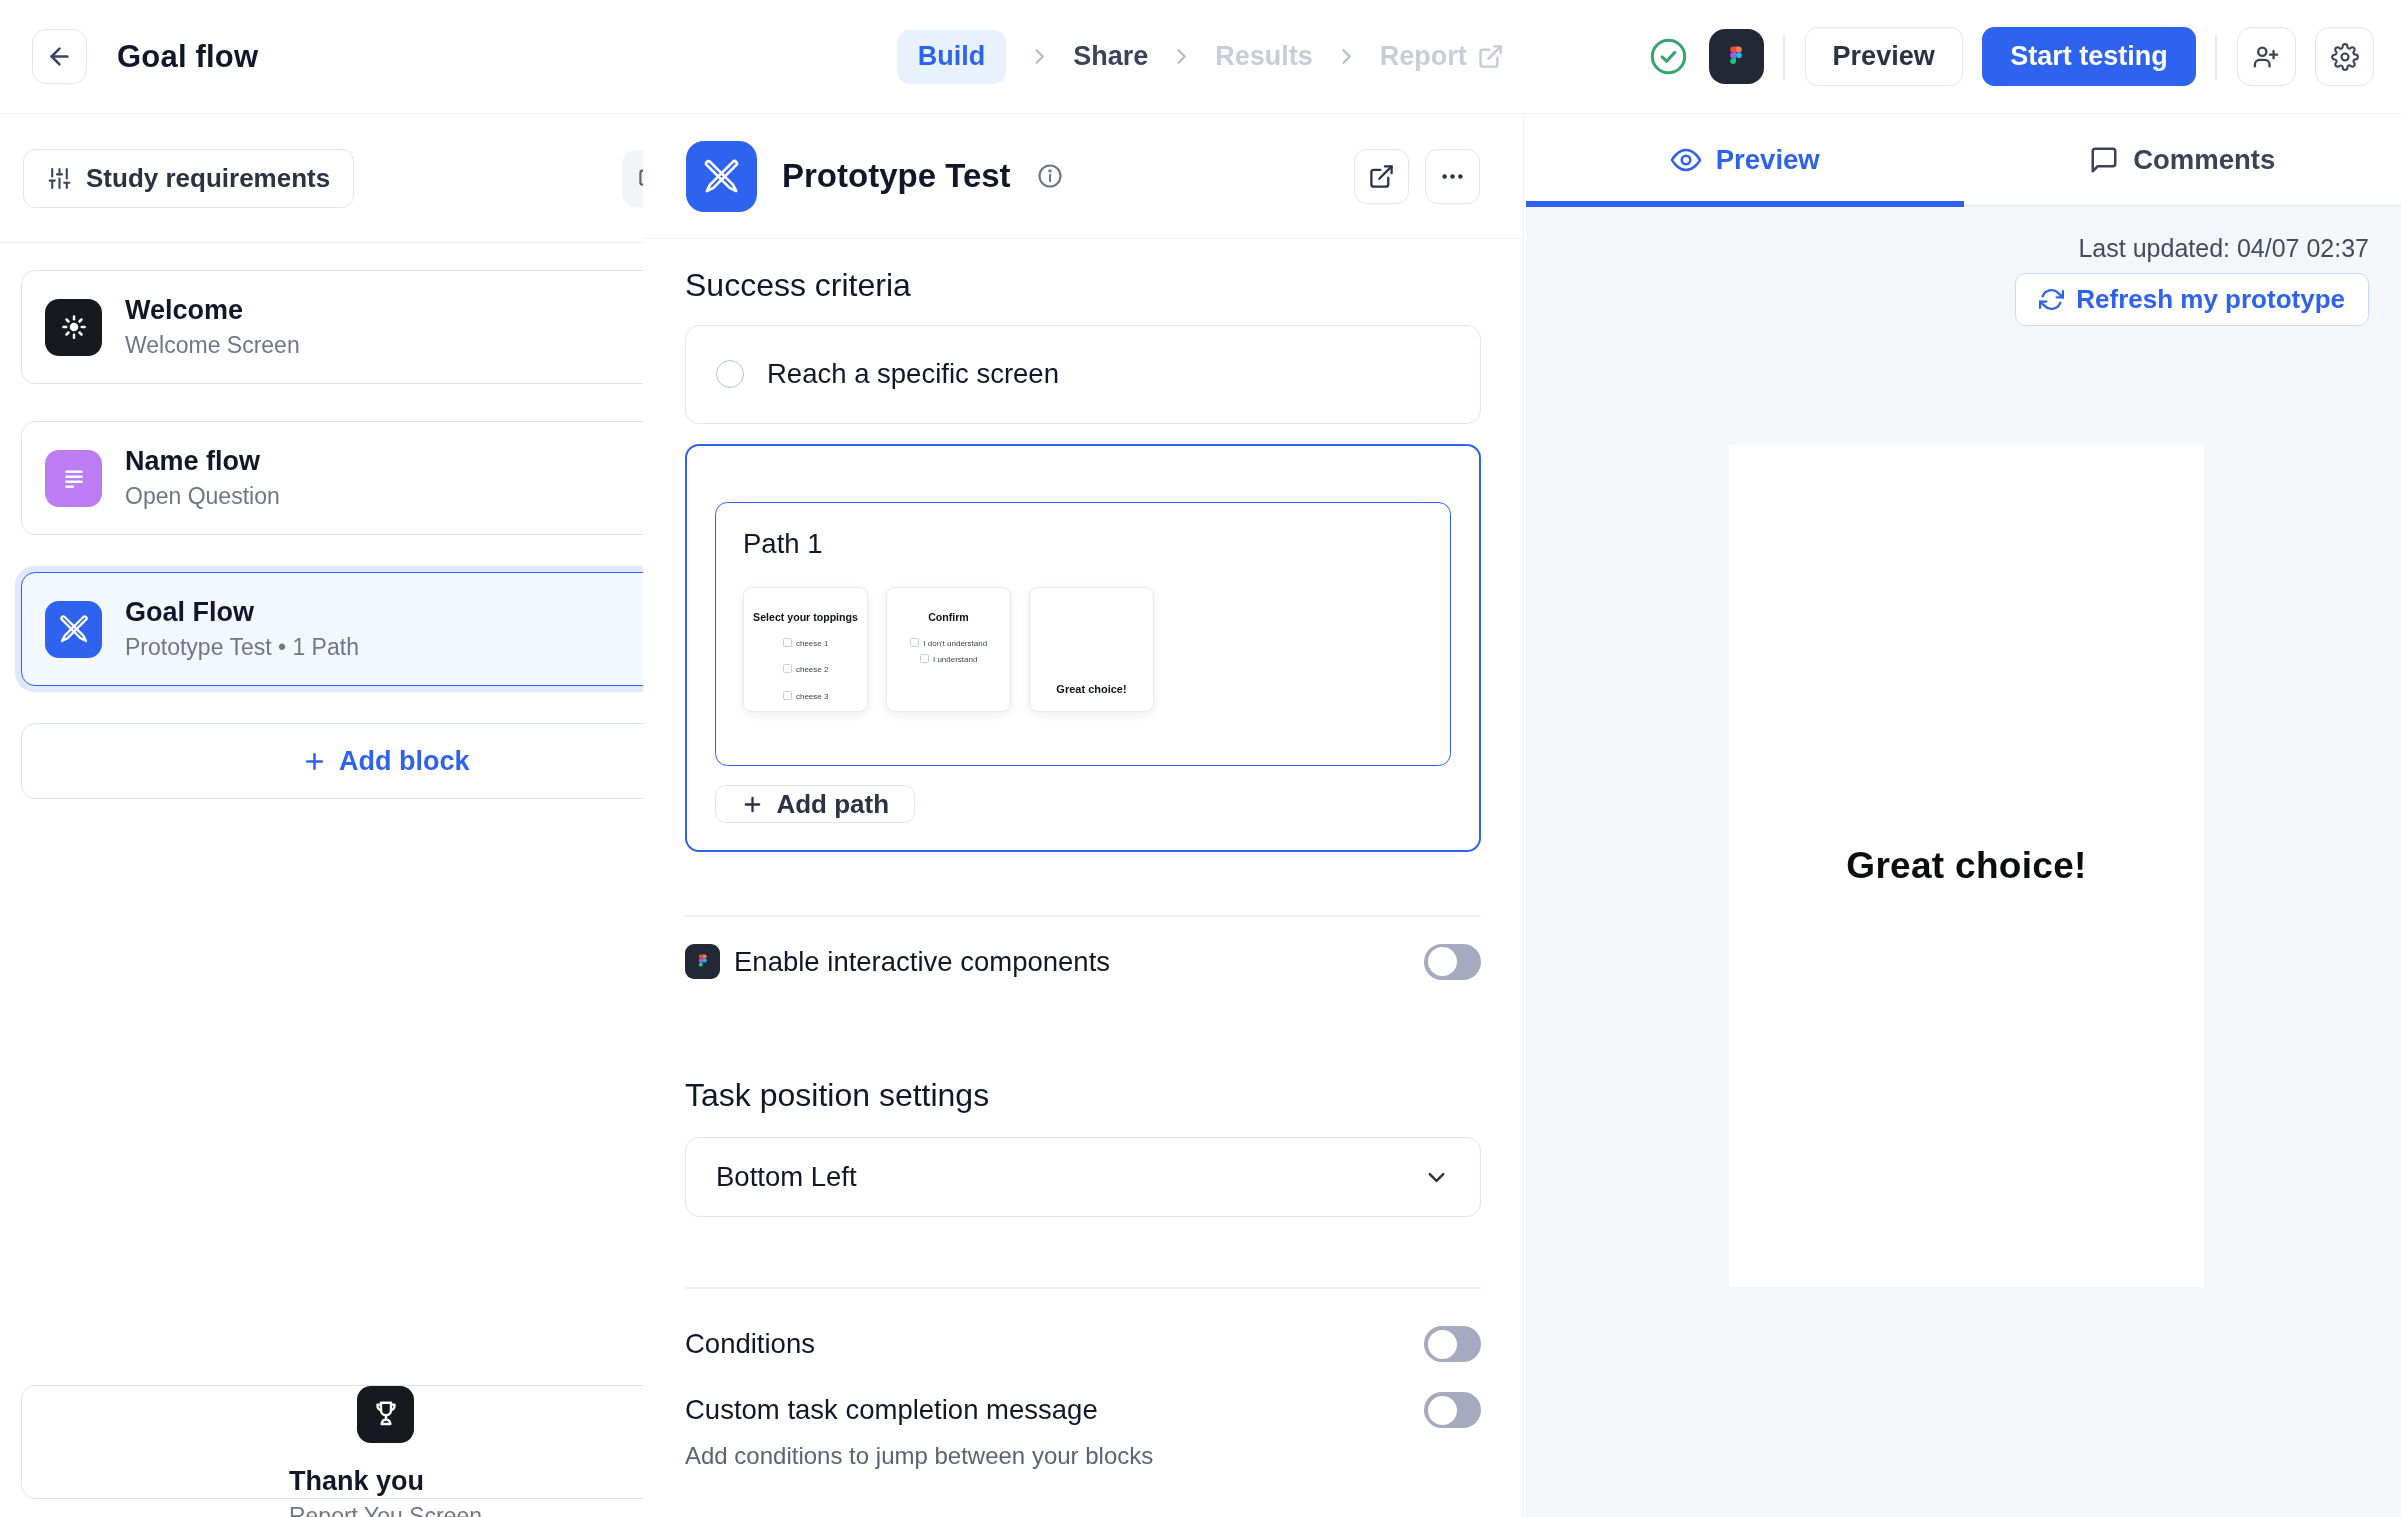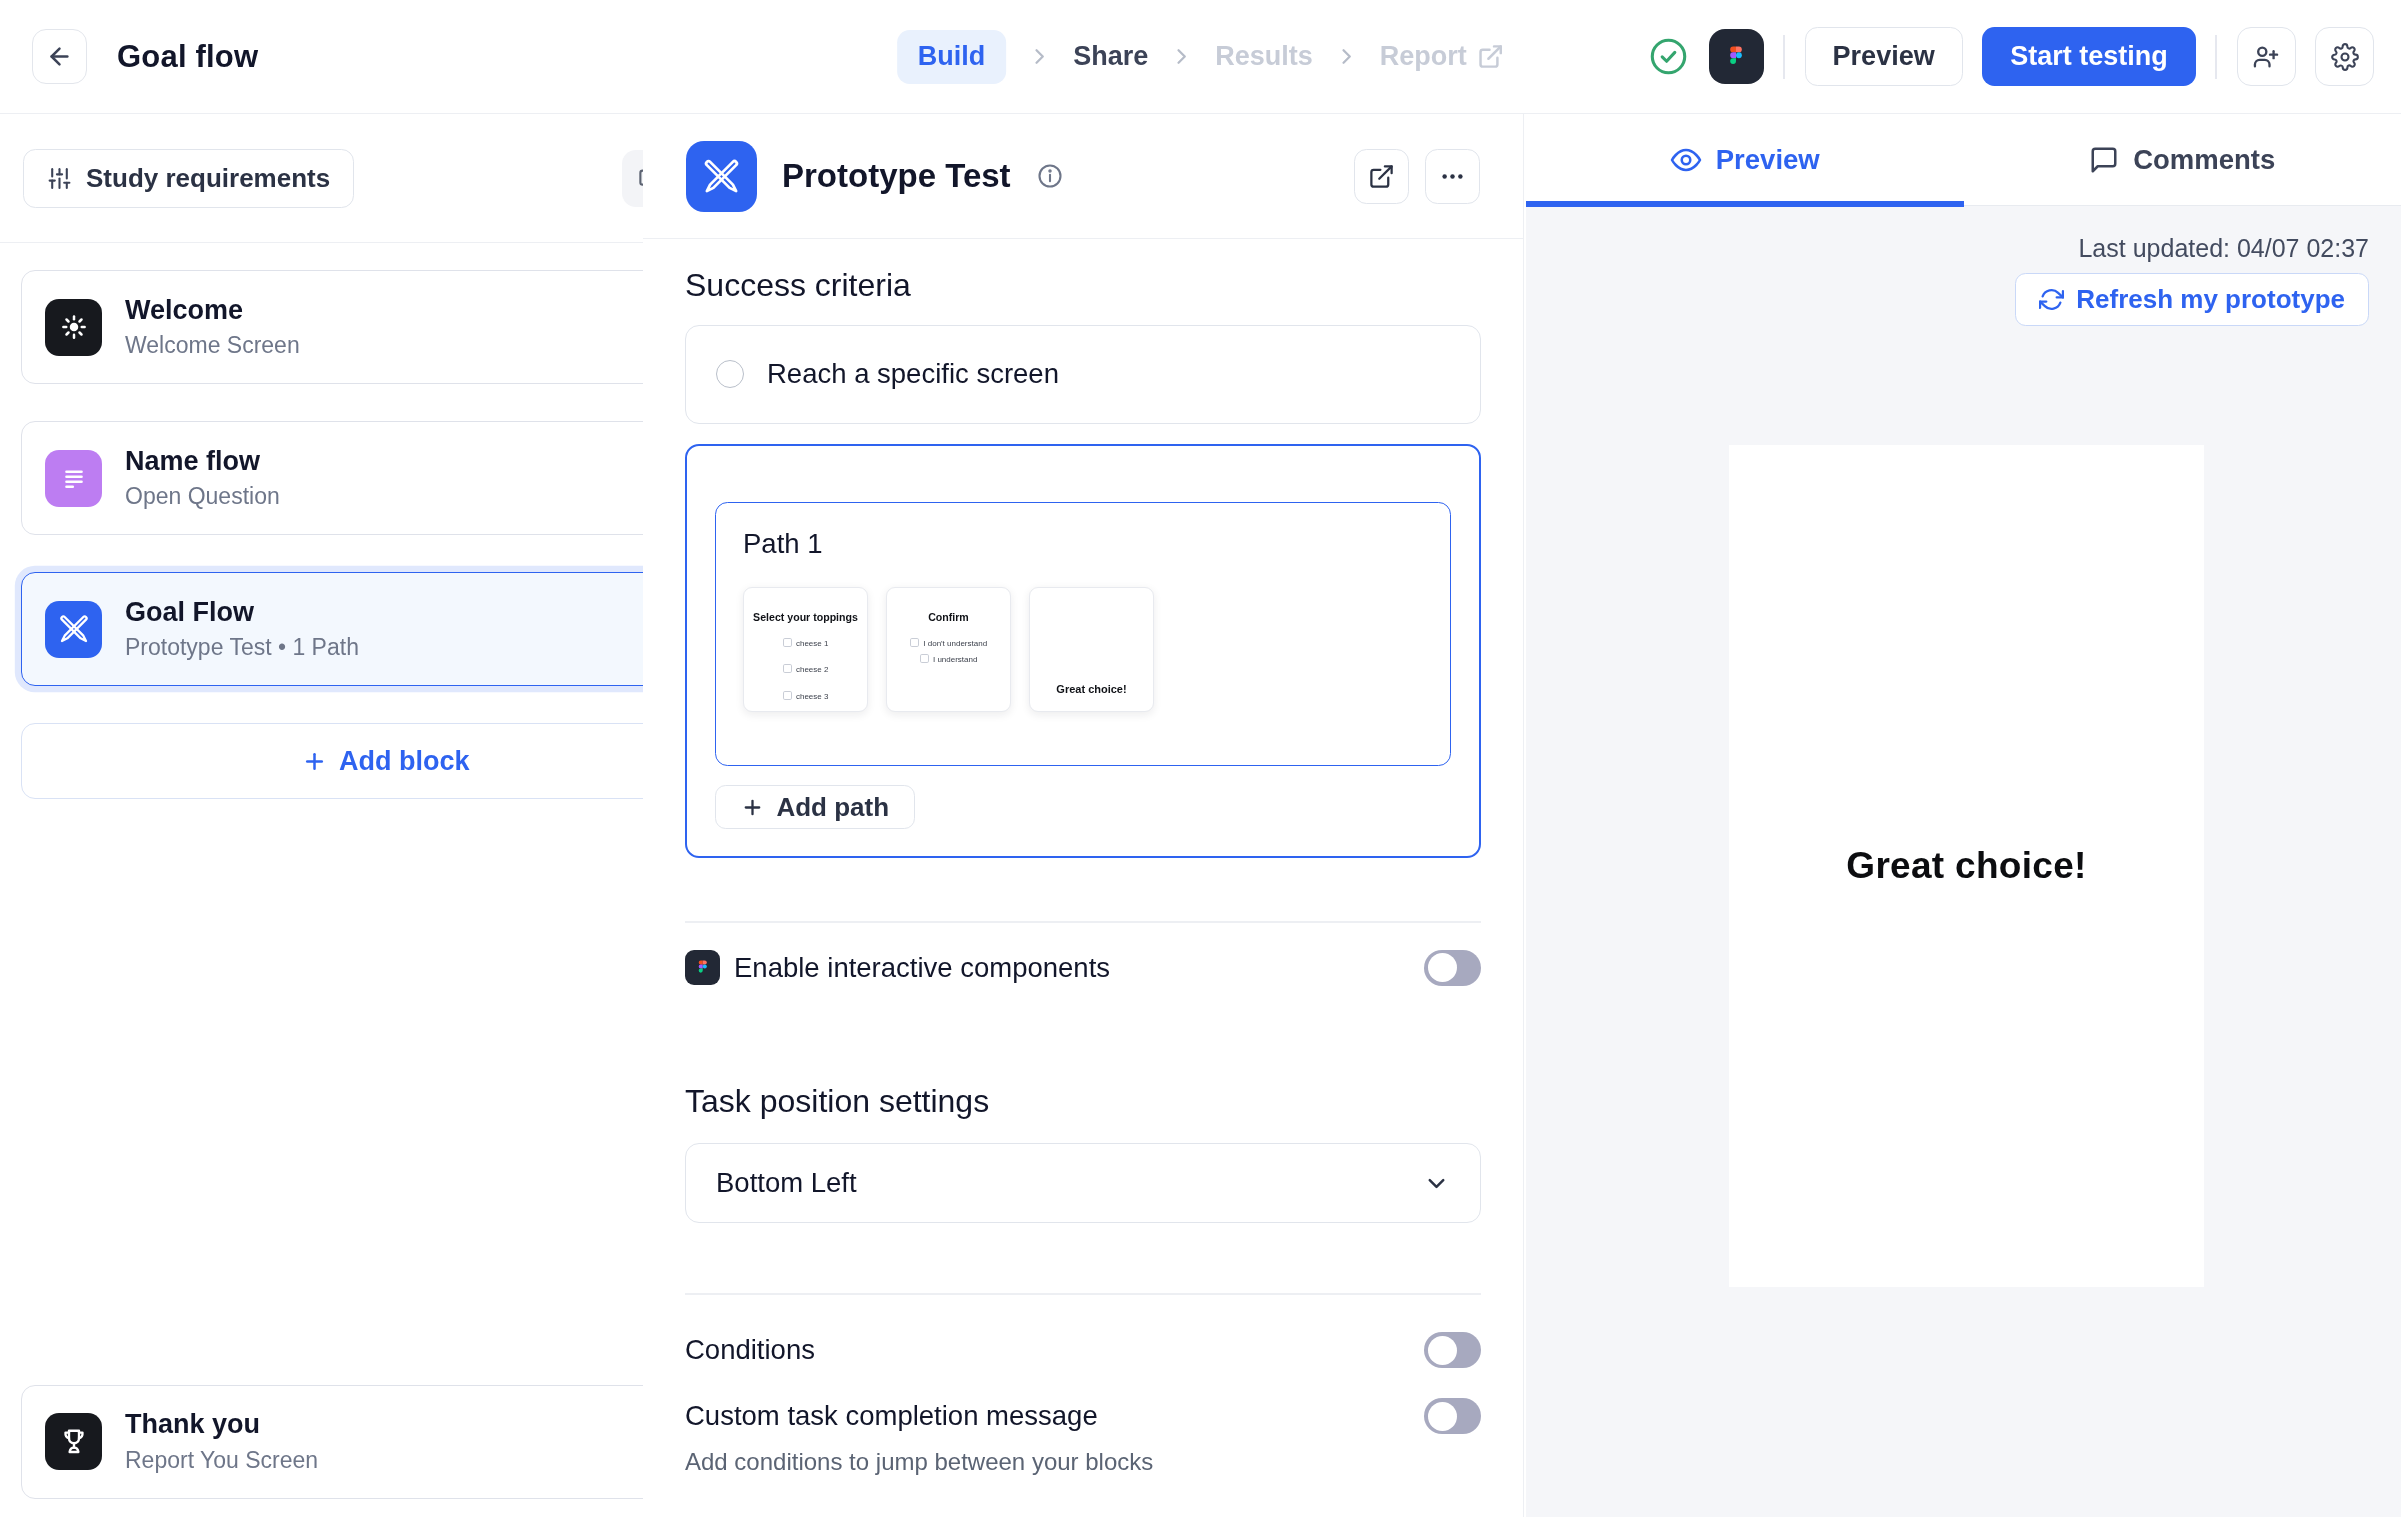--- a/index.html
+++ b/index.html
@@ -34,21 +34,21 @@
   .block-card{display:flex;align-items:center;gap:23px;padding:0 23px;height:114px;border:1.8px solid #dfe2ea;border-radius:14px;background:#fff;margin-bottom:37px;box-sizing:border-box;}
   .block-card.selected{border-color:#2e63f0;background:#f3f8fe;box-shadow:0 0 0 6.2px rgba(46,99,240,.15);}
   .block-icon{width:57px;height:57px;border-radius:14px;display:flex;align-items:center;justify-content:center;flex:none;}
   .block-icon.black{background:#17191e;}
   .block-icon.purple{background:#bd7df2;}
   .block-icon.blue{background:#2e63f0;}
   .block-title{font-size:27px;font-weight:600;color:#12162a;margin-bottom:6.2px;}
   .block-sub{font-size:23px;color:#6e7689;}
   .add-block-btn{width:100%;height:76px;border:1.8px solid #d9e2f5;border-radius:14px;background:#fff;display:flex;align-items:center;justify-content:center;gap:12.4px;color:#2e63f0;font-size:27px;font-weight:700;}
   .sidebar-footer{position:absolute;left:21px;right:21px;bottom:19.5px;}
-  .sidebar-footer .block-card{margin-bottom:0;}
+  .sidebar-footer .block-card{margin-bottom:0;flex-direction:column;}
 
   
   .editor{position:absolute;top:114px;left:643px;width:881px;bottom:0;background:#fff;border-right:1.8px solid #edeff3;box-sizing:border-box;overflow:hidden;}
   .editor-header{height:124px;border-bottom:1.8px solid #edeff3;display:flex;align-items:center;padding:0 43px;gap:25px;}
   .editor-block-icon{width:71px;height:71px;border-radius:18px;background:#2e63f0;display:flex;align-items:center;justify-content:center;flex:none;}
   .editor-title{font-size:33px;font-weight:700;color:#12162a;}
   .editor-header-actions{margin-left:auto;display:flex;gap:16px;}
   .sq-btn{width:55px;height:55px;border:1.8px solid #e1e5ec;border-radius:12.4px;background:#fff;display:flex;align-items:center;justify-content:center;}
   .editor-body{padding:27.5px 42px 0;}
   .section-heading{font-size:32px;font-weight:500;color:#12162a;}
@@ -60,21 +60,21 @@
   .radio.checked{border-color:#2e63f0;}
   .radio.checked::after{content:"";position:absolute;left:6.2px;top:6.2px;width:12.4px;height:12.4px;border-radius:50%;background:#2e63f0;}
   .path-card{margin-top:28px;border:1.8px solid #2e63f0;border-radius:12.4px;height:264px;padding:25px 27px 0;box-sizing:border-box;}
   .path-title{font-size:27.5px;color:#12162a;}
   .thumbs{display:flex;gap:18px;margin-top:27px;}
   .thumb{width:125px;height:125px;background:#fff;border:0.9px solid #e8eaef;border-radius:9px;box-shadow:0 2.7px 9px rgba(20,24,35,.08);position:relative;box-sizing:border-box;}
   .thumb-title{position:absolute;top:23px;left:0;right:0;text-align:center;font-size:10.6px;font-weight:700;color:#101217;}
   .thumb-item{position:absolute;left:0;right:0;text-align:center;font-size:8px;color:#3a3f4a;}
   .cb{display:inline-block;width:7px;height:7px;border:0.9px solid #c9cdd6;border-radius:1.8px;margin-right:4.4px;vertical-align:-0.9px;}
   .thumb-footer{position:absolute;bottom:16px;left:0;right:0;text-align:center;font-size:11px;font-weight:700;color:#101217;}
-  .add-path-btn{margin-top:19.5px;height:44px;padding:0 25px;border:1.8px solid #e1e5ec;border-radius:10.6px;background:#fff;font-size:26px;font-weight:700;color:#2b3244;display:inline-flex;align-items:center;gap:12.4px;}
+  .add-path-btn{margin-top:19.5px;height:38px;padding:0 25px;border:1.8px solid #e1e5ec;border-radius:10.6px;background:#fff;font-size:26px;font-weight:700;color:#2b3244;display:inline-flex;align-items:center;gap:12.4px;}
   .hr{height:1.8px;background:#edeff3;}
   .hr.one{margin-top:63px;}
   .hr.two{margin-top:70px;}
   .toggle-row{display:flex;align-items:center;height:57px;}
   .toggle-row.interactive{margin-top:16px;}
   .toggle-row.completion{margin-top:9px;}
   .toggle-row.conditions{margin-top:27px;}
   .row-label{font-size:27.5px;color:#12162a;display:flex;align-items:center;}
   .figma-mini{width:35px;height:35px;border-radius:9px;background:#222835;display:flex;align-items:center;justify-content:center;margin-right:14px;flex:none;}
   .toggle{margin-left:auto;width:57px;height:36px;border-radius:18.6px;background:#a7a9bf;position:relative;border:none;flex:none;}

